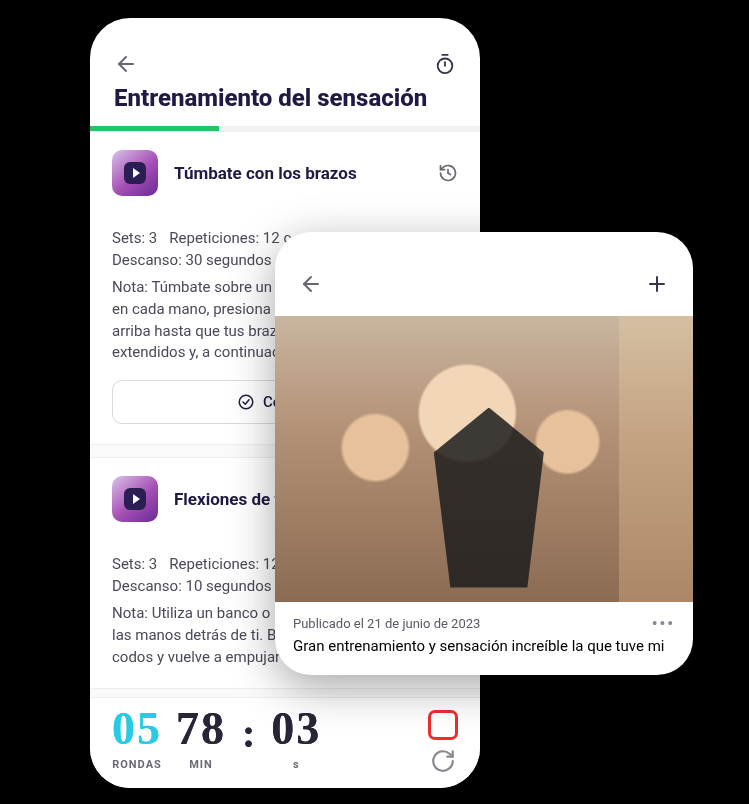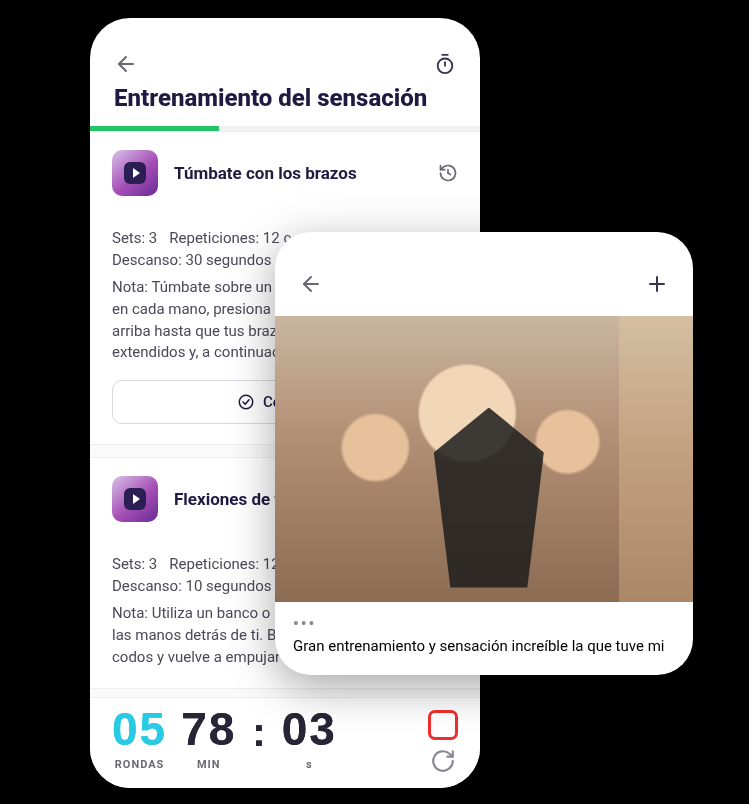--- a/index.html
+++ b/index.html
@@ -255,21 +255,21 @@
     overflow: hidden;
   }
   .dots { color:#8c8893; letter-spacing:2px; font-weight:700; cursor:pointer; }
 
   
   .icon { display:inline-flex; }
   svg { display:block; }
 
   
   .seg, .seg-sep {
-    font-family: Liberation Sans, sans-serif;
+    font-family: Liberation Serif, serif;
     font-weight: 700;
     text-shadow: 0 0 0 currentColor;
   }
 </style>
 </head>
 <body>
 
 <div class="phone1">
 
   <div class="p1-header">
@@ -379,16 +379,17 @@
     </span>
     <span class="icon">
       <svg width="24" height="24" viewBox="0 0 24 24" fill="none" stroke="#3a3350" stroke-width="2" stroke-linecap="round">
           <line x1="12" y1="5" x2="12" y2="19"></line>
           <line x1="5" y1="12" x2="19" y2="12"></line>
         </svg>
     </span>
   </div>
   <div class="photo"></div>
   <div class="p2-meta">
+    <div class="p2-date">Publicado el 21 de junio de 2023</div>
     <div class="dots">•••</div>
   </div>
   <div class="p2-caption">Gran entrenamiento y sensación increíble la que tuve mi</div>
 </div>
 
 </body></html>

